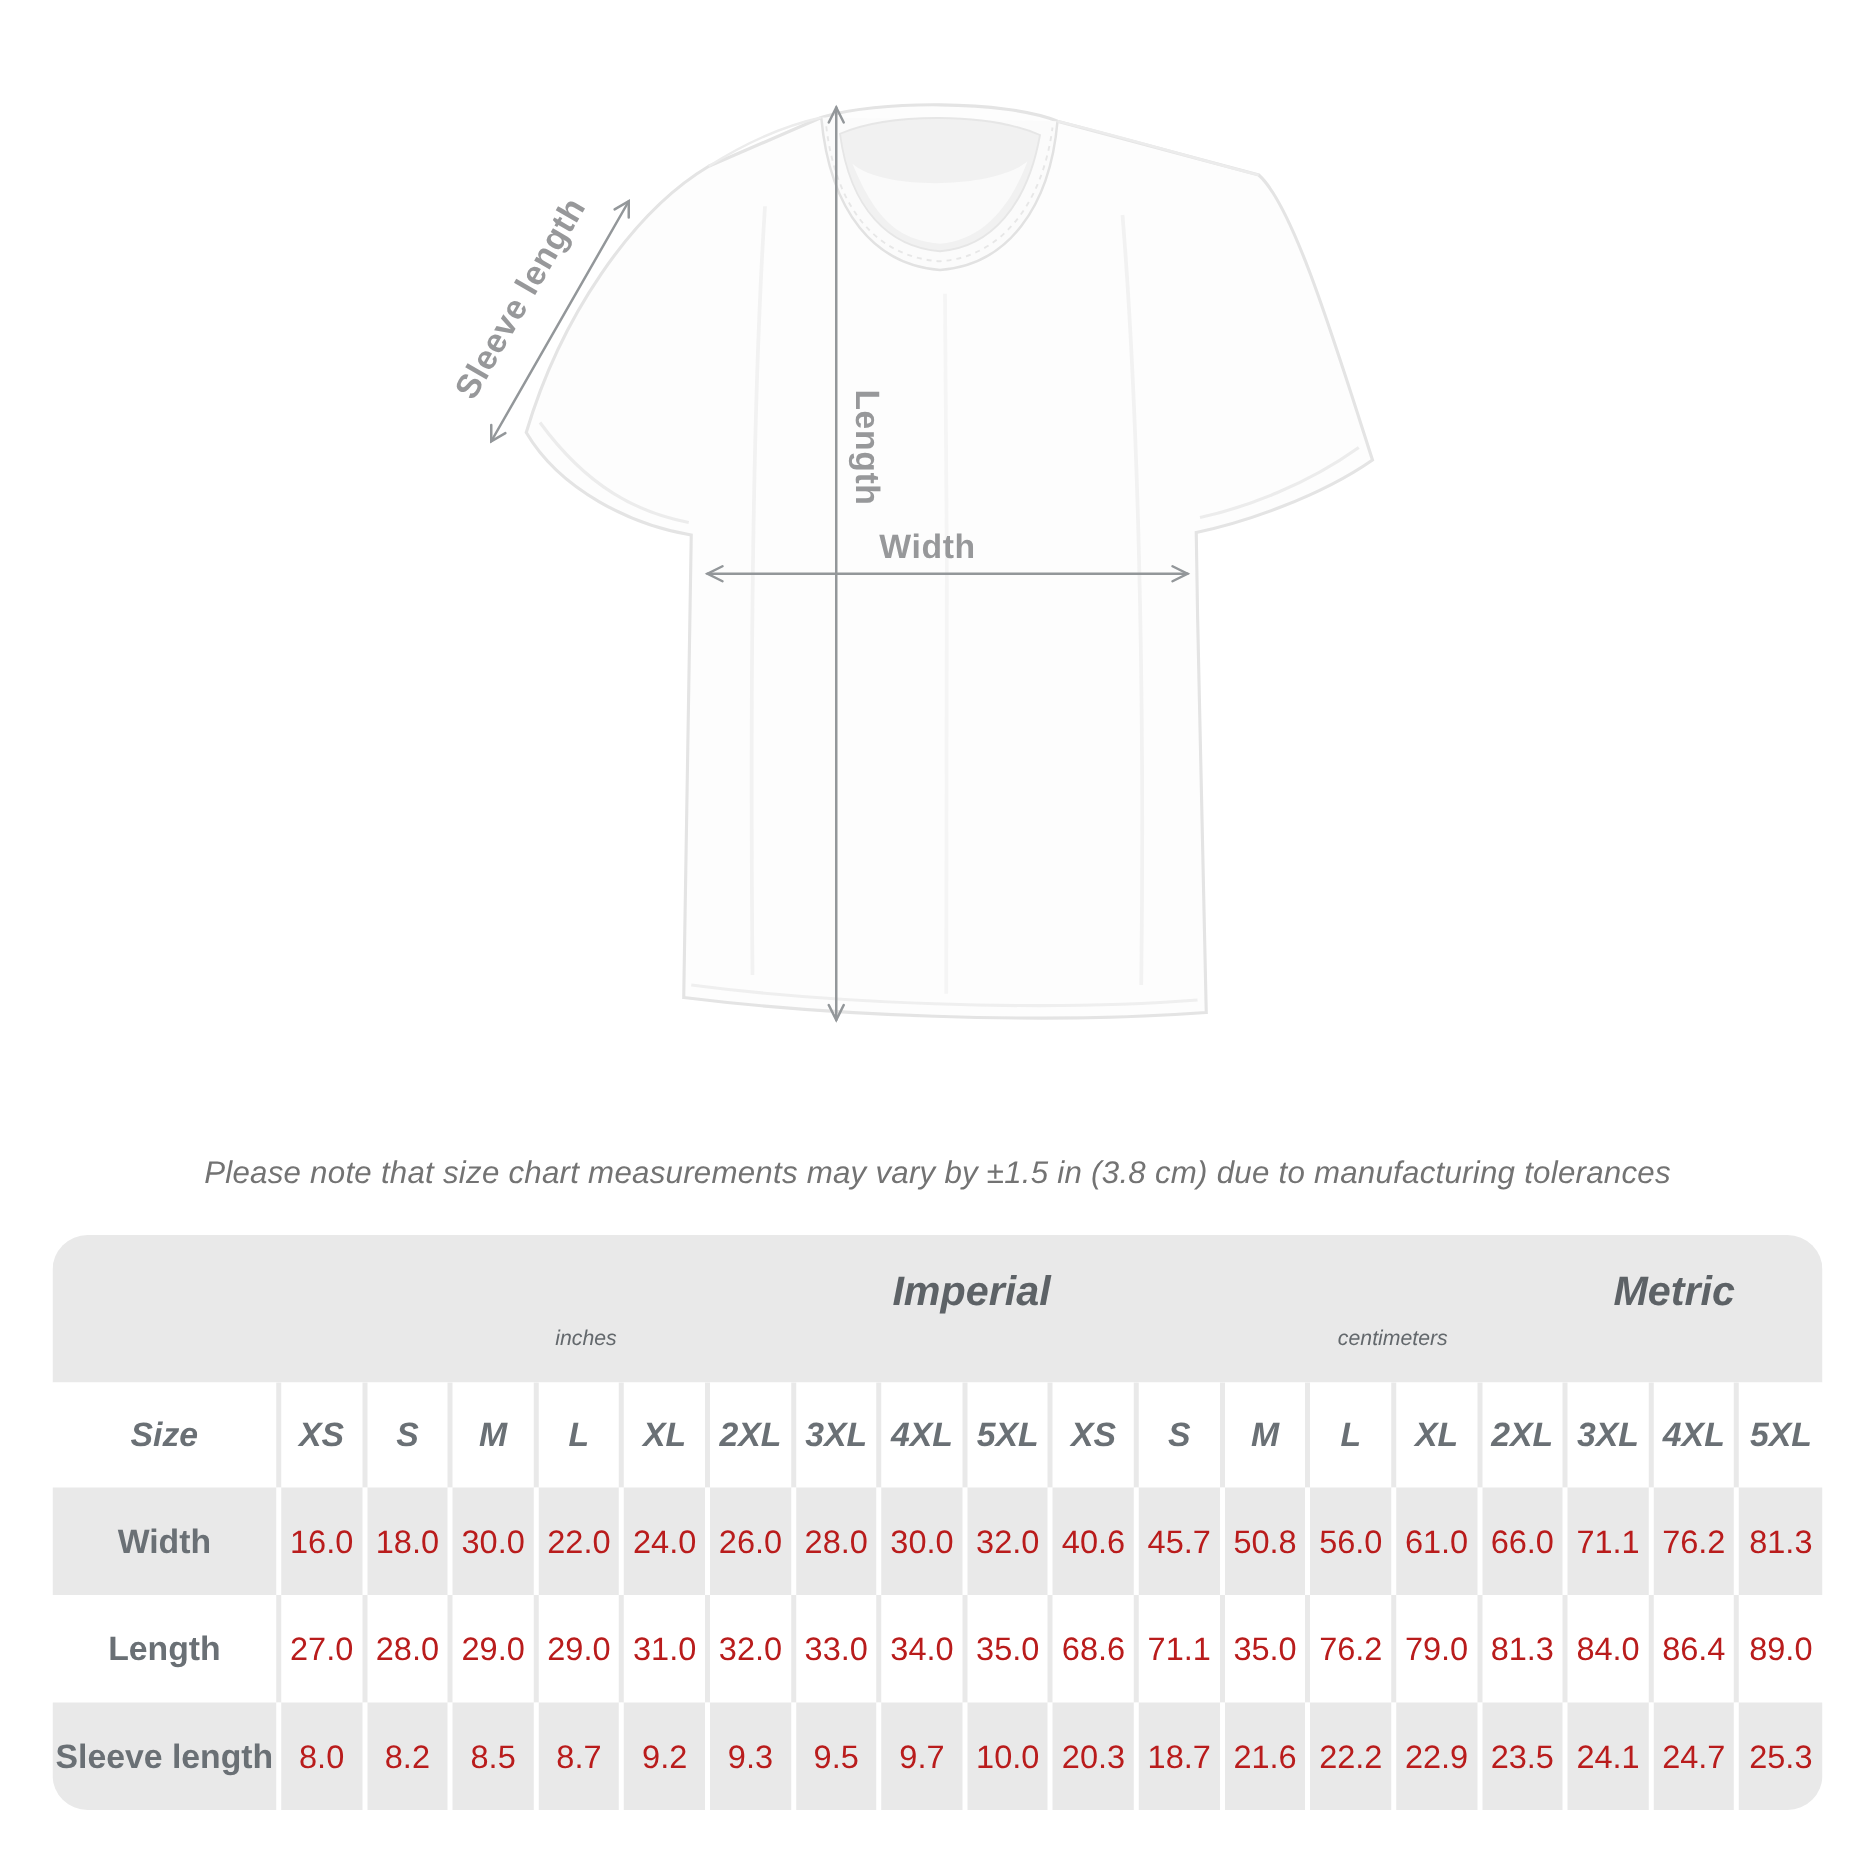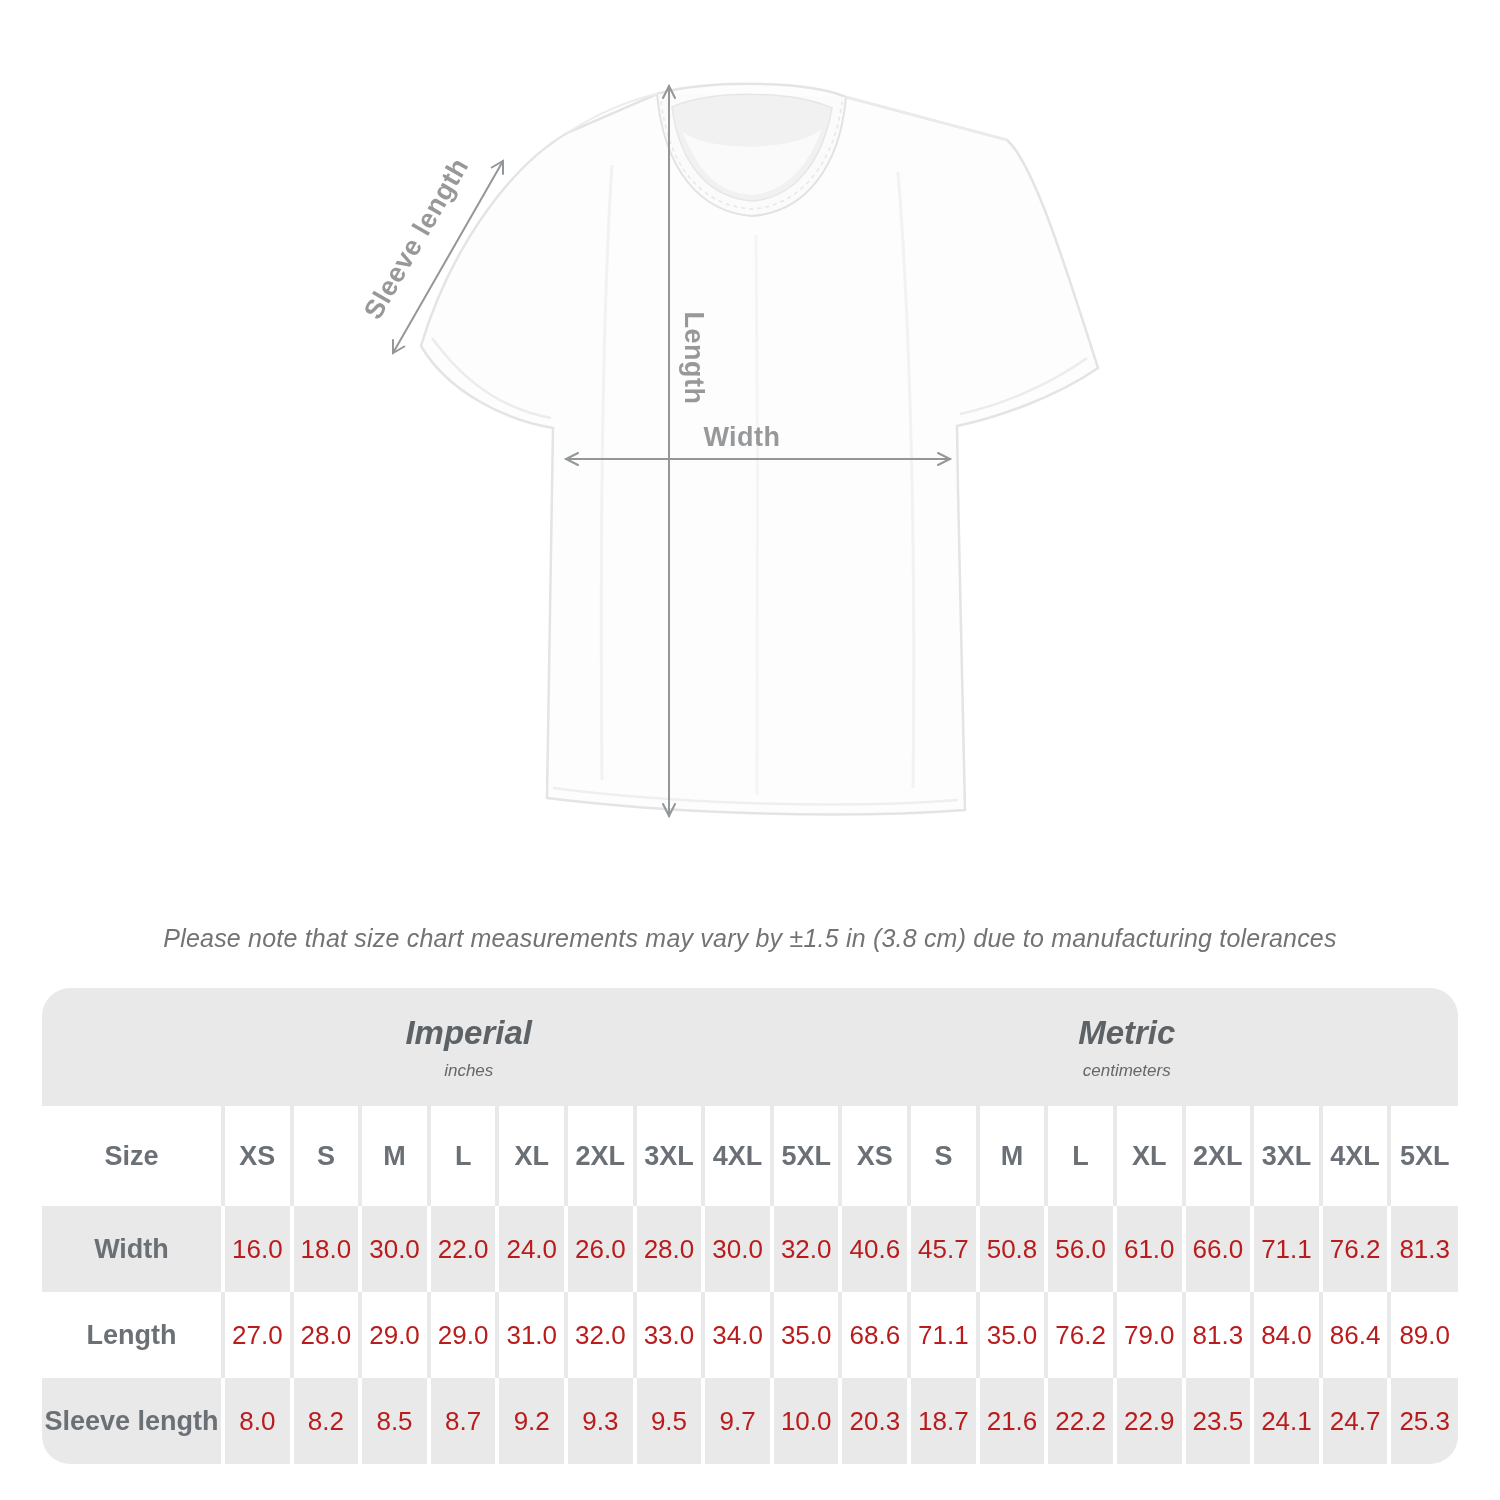--- a/index.html
+++ b/index.html
@@ -20,25 +20,25 @@
   .table-wrap{
     position:absolute;left:42px;top:988px;width:1416px;
     border-radius:28px;overflow:hidden;background:#ffffff;
   }
   table.size-table{width:100%;border-collapse:collapse;table-layout:fixed;}
   col.c-size{width:181px;}
   th,td{padding:0;text-align:center;vertical-align:middle;}
   .band-row th{
     height:118px;background:#e9e9e9;vertical-align:middle;
   }
-  .band-title{font-style:italic;font-weight:bold;font-size:33px;color:#5d6266;}
+  .band-title{font-style:italic;font-weight:bold;font-size:33px;color:#5d6266;text-align:right;}
   .band-sub{font-style:italic;font-weight:normal;font-size:17px;color:#63686c;margin-top:9px;}
   .band-imperial .band-inner{padding-left:55px;}
-  .band-metric  .band-inner{padding-right:45px;}
-  .size-row th{height:100px;}
+  .band-metric  .band-inner{padding-right:70px;}
+  .size-row th{height:84px;font-style:italic;}
   tbody tr{height:86px;}
   .hdr{font-weight:bold;font-size:27px;color:#6a7075;}
   .val{font-weight:normal;font-size:26px;color:#b91c1c;}
   
   tr.r-white th,tr.r-white td{background:#ffffff;border-left:4px solid #e9e9e9;}
   tr.r-gray  th,tr.r-gray  td{background:#e9e9e9;border-left:4px solid #ffffff;}
   tr.r-white th:first-child,tr.r-gray th:first-child{border-left:none;}
 </style>
 </head>
 <body>

